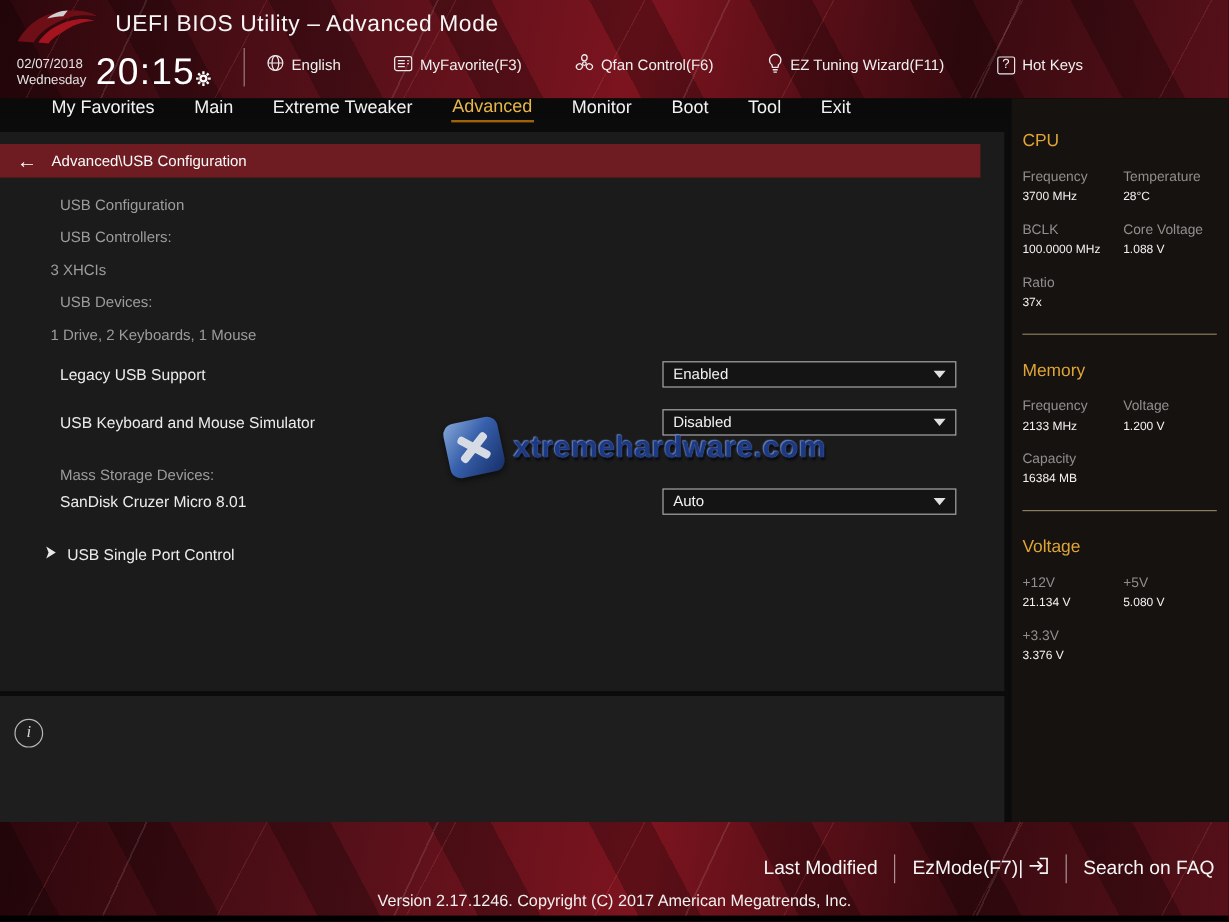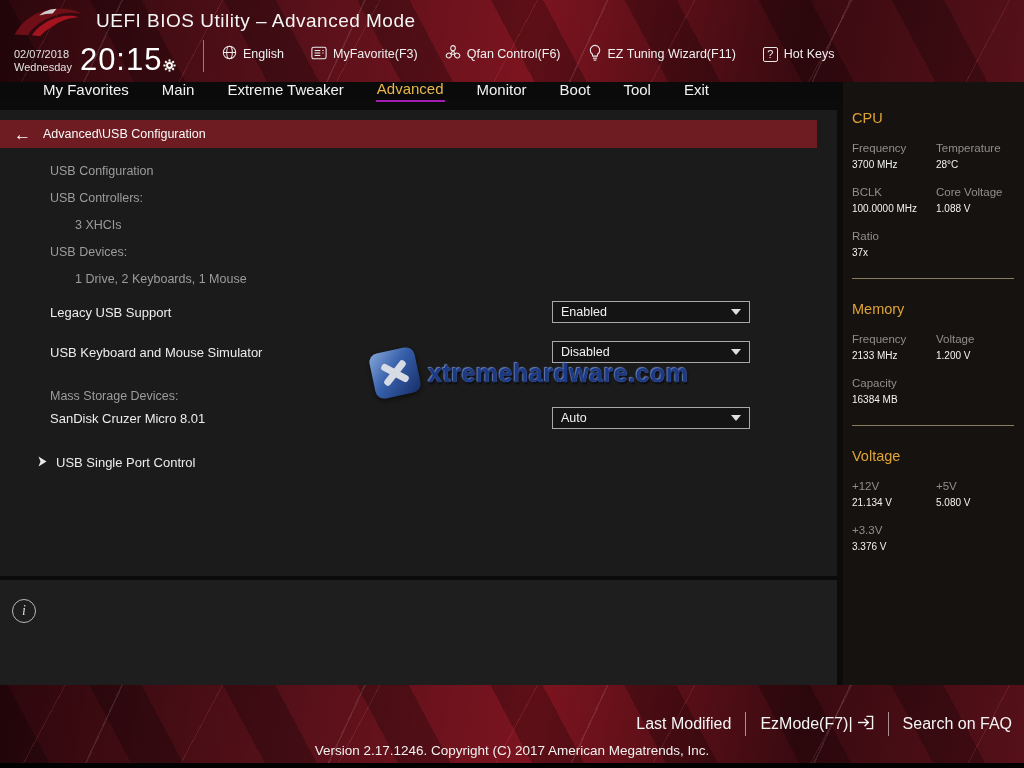--- a/index.html
+++ b/index.html
@@ -20,46 +20,46 @@
   .bottom-strip { position:absolute; left:0; top:763px; width:1024px; height:5px; background:#000; }
 
   
   .rog-logo { position:absolute; left:10px; top:4px; }
   .app-title { position:absolute; left:96px; top:10px; font-size:19px; letter-spacing:0.5px; color:#f5f5f5; }
   .datetime { position:absolute; left:14px; top:42px; display:flex; align-items:center; }
   .date-block { font-size:11px; line-height:13px; color:#e2e2e2; text-align:left; }
   .time-block { font-size:31px; color:#fff; margin-left:8px; letter-spacing:1px; display:flex; align-items:flex-start; }
   .time-gear { margin-top:2px; margin-left:1px; }
   .hdr-sep { position:absolute; left:203px; top:40px; width:1px; height:32px; background:rgba(255,255,255,0.45); }
-  .hdr-actions { position:absolute; left:222px; top:44px; display:flex; align-items:center; gap:27px; }
+  .hdr-actions { position:absolute; left:222px; top:44px; display:flex; align-items:center; gap:44px; }
   .hdr-item { display:flex; align-items:center; gap:6px; font-size:12.5px; color:#f0f0f0; cursor:pointer; white-space:nowrap; }
   .qmark { display:inline-flex; width:15px; height:15px; border:1px solid #e8e8e8; border-radius:2px;
     align-items:center; justify-content:center; font-size:11px; }
 
   
   .nav { position:absolute; left:0; top:82px; width:1024px; height:16px; background:#0a0a0a;
     display:flex; align-items:center; padding-left:42px; gap:31px; }
   .tab { font-size:15px; color:#f2f2f2; cursor:pointer; padding:2px 1px 3px; white-space:nowrap; }
-  .tab.active { color:#e8b64a; border-bottom:2px solid #a21caf; }
+  .tab.active { color:#e8b64a; border-bottom:2px solid #a16207; }
 
   
   .main { position:absolute; left:0; top:110px; width:837px; height:466px; background:#1b1b1b; }
   .crumb { position:absolute; left:0; top:10px; width:817px; height:28px; background:#6e1c21;
     display:flex; align-items:center; padding-left:14px; gap:12px; }
   .crumb-back { font-size:17px; color:#fff; cursor:pointer; line-height:1; }
   .crumb-txt { font-size:12.5px; color:#fafafa; }
 
   .info-col { position:absolute; left:0; top:47px; width:560px; }
   .info-line { height:27px; display:flex; align-items:center; font-size:12.5px; color:#9c9c9c; padding-left:50px; }
-  .info-line.ind { padding-left:75px; }
+  .info-line.ind { padding-left:42px; }
 
   .set-row { position:absolute; left:0; width:837px; height:22px; }
   .set-label { position:absolute; left:50px; top:50%; transform:translateY(-50%); font-size:13px; color:#ececec; }
   .set-label.gray { color:#9c9c9c; font-size:12.5px; }
-  .dropdown { position:absolute; left:552px; top:0; width:198px; height:22px; background:#141414;
+  .dropdown { position:absolute; left:552px; top:0; width:245px; height:22px; background:#141414;
     border:1px solid #a8a8a8; display:flex; align-items:center; padding:0 8px; cursor:pointer; }
   .dd-value { font-size:12.5px; color:#f2f2f2; flex:1; }
   .dd-caret { width:0; height:0; border-left:5px solid transparent; border-right:5px solid transparent;
     border-top:6px solid #e0e0e0; }
   .submenu-row { position:absolute; left:0; top:340px; width:500px; height:24px; display:flex;
     align-items:center; gap:9px; padding-left:38px; cursor:pointer; }
   .submenu-label { font-size:13px; color:#ececec; }
 
   
   .watermark { position:absolute; left:372px; top:240px; display:flex; align-items:center; gap:10px; opacity:0.92; pointer-events:none; }

